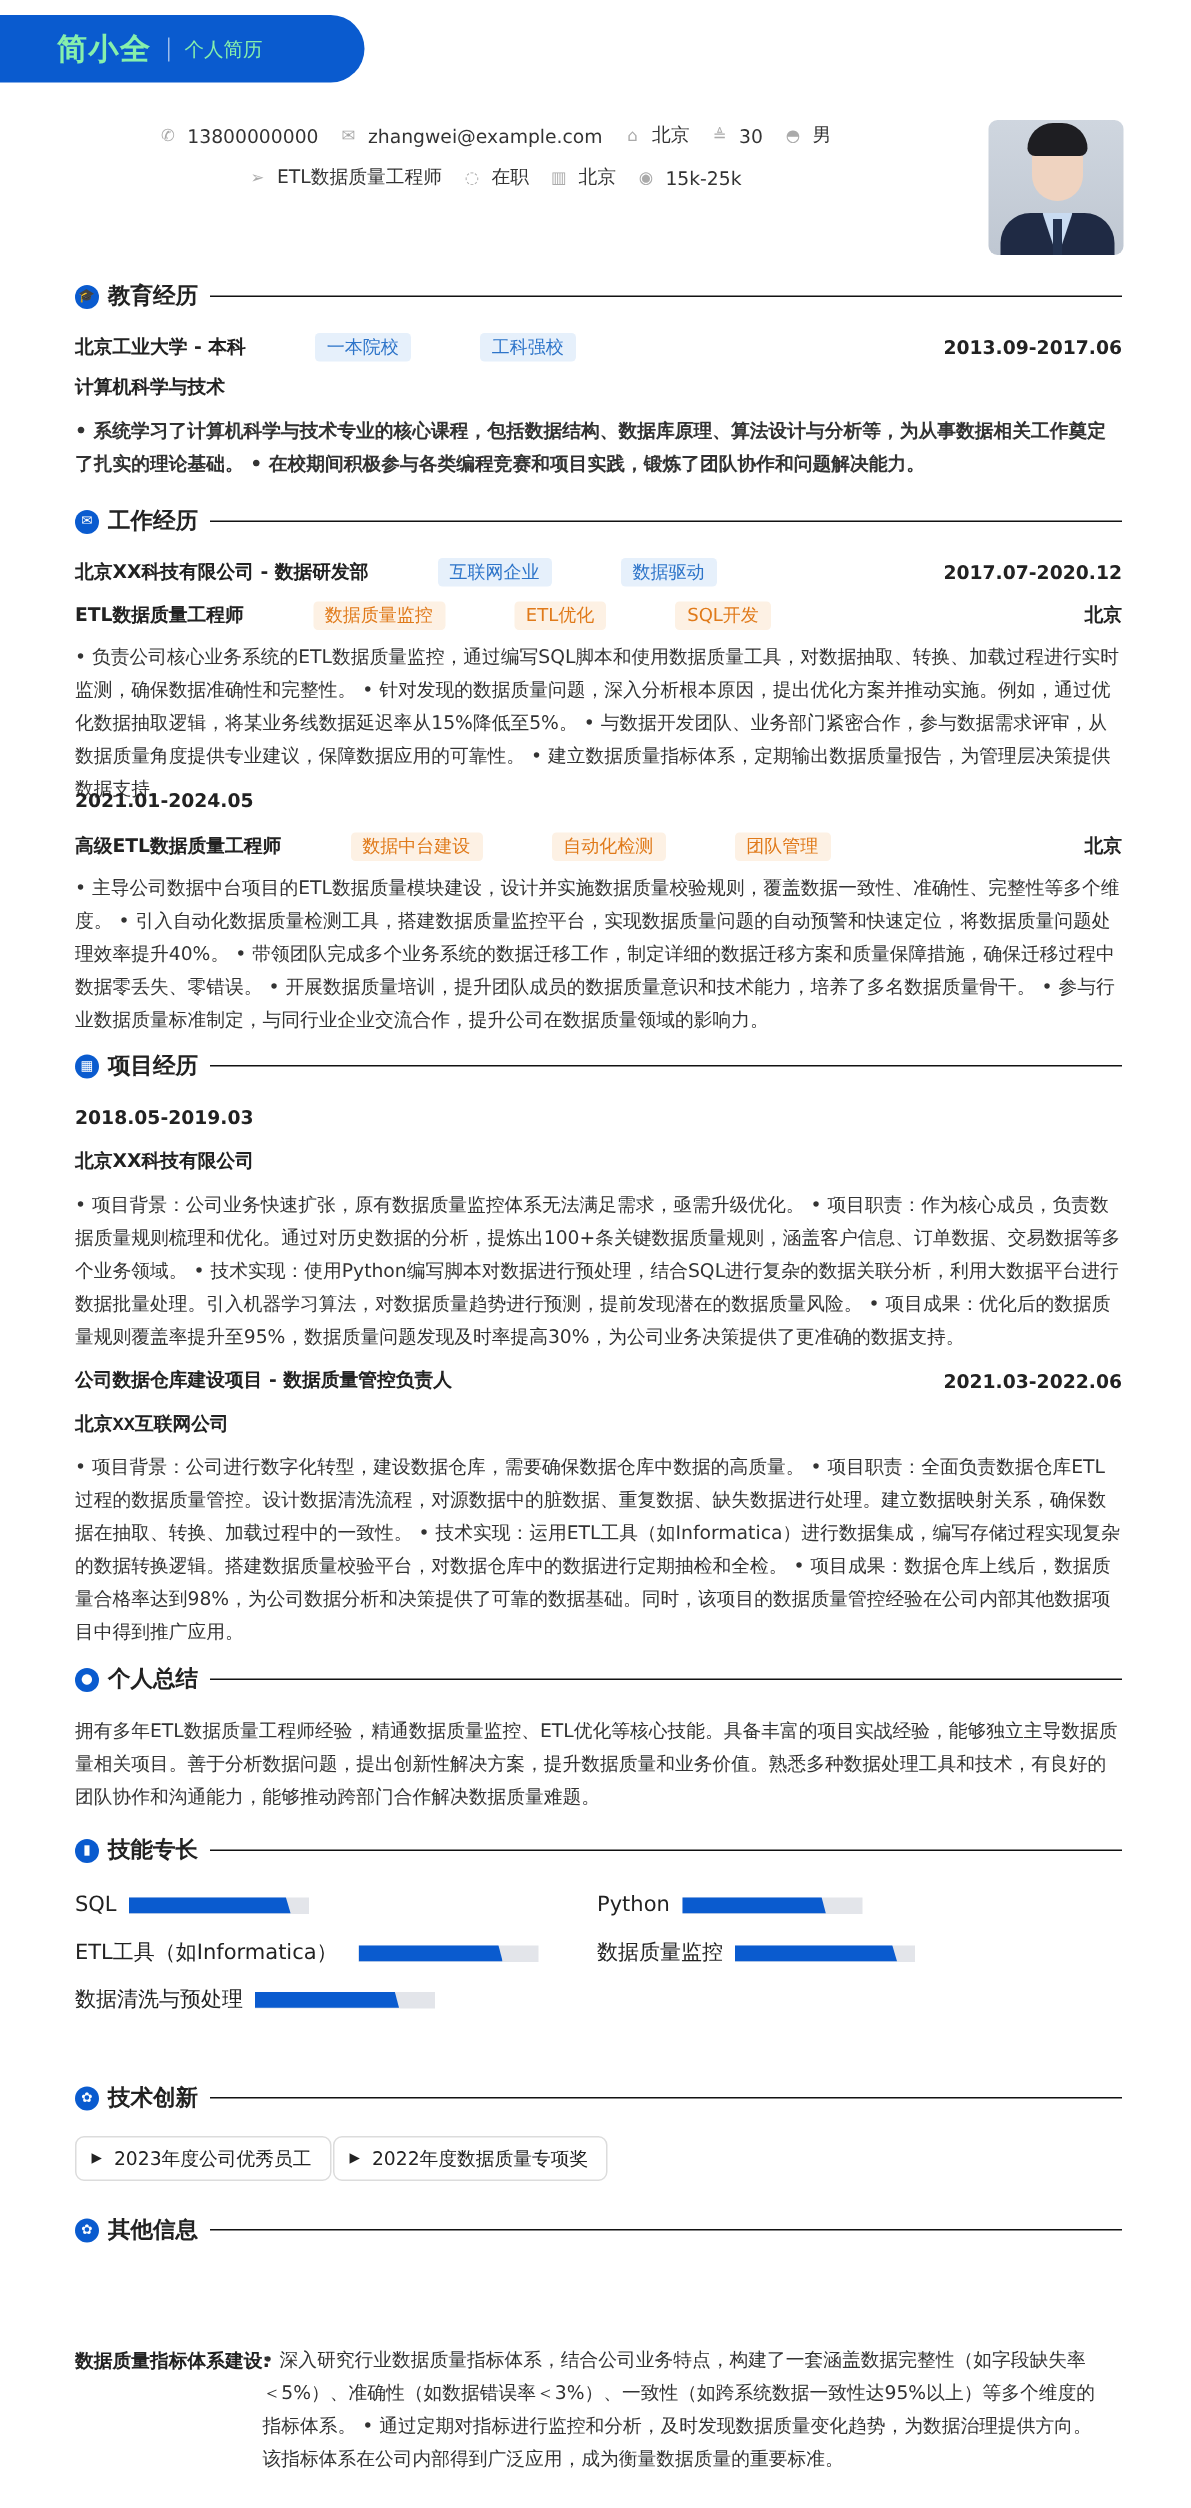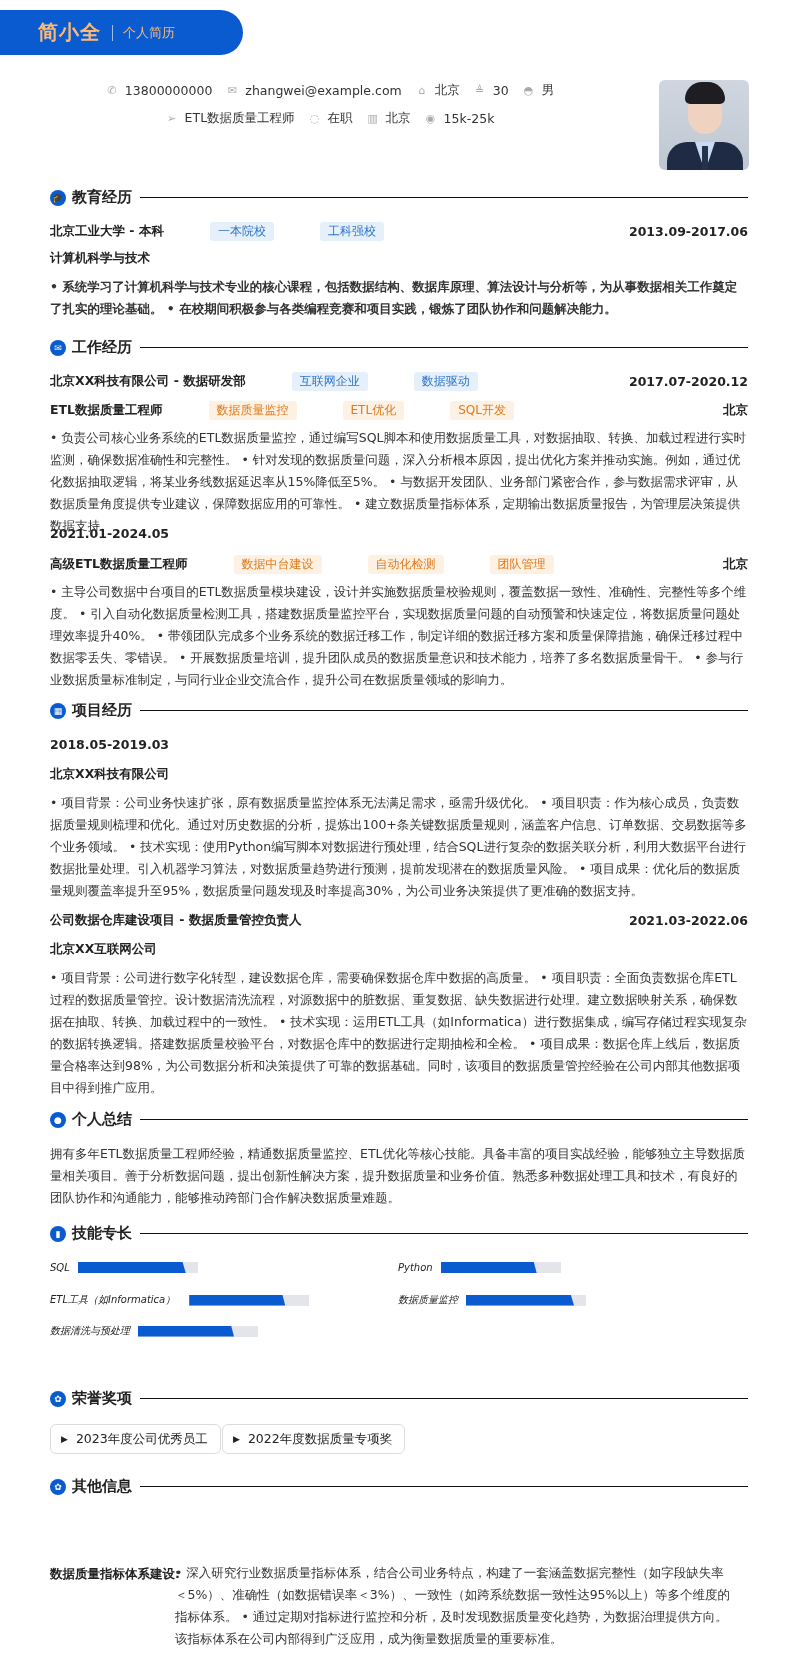--- a/index.html
+++ b/index.html
@@ -11,21 +11,21 @@
     position: relative;
     min-height: 1672px;
   }
   .banner {
     position: absolute; left: 0; top: 10px;
     width: 243px; height: 45px;
     background: #0a5bcf;
     border-radius: 0 23px 23px 0;
     display: flex; align-items: center;
     padding-left: 38px;
-    color: #fdba74;
+    color: #86efac;
   }
   .banner .name { font-size: 20px; font-weight: bold; letter-spacing: 1px; }
   .banner .sep { width: 1px; height: 16px; background: rgba(255,255,255,0.6); margin: 0 10px 0 11px; }
   .banner .sub { font-size: 13px; }
 
   .info-row {
     position: absolute; left: 0; width: 660px;
     display: flex; justify-content: center; align-items: center;
     font-size: 12.5px; color: #333;
   }
@@ -70,21 +70,21 @@
     padding: 1px 8px; margin-left: 9px; border-radius: 3px;
   }
   .tag.blue { background: #e6f0fb; color: #2d74c9; }
   .tag.orange { background: #fdf1e4; color: #e07a1a; }
 
   .para {
     position: absolute; left: 50px; width: 698px;
     font-size: 12.5px; line-height: 22px; color: #333;
   }
 
-  .skill { position: absolute; display: flex; align-items: center; font-size: 10px; color: #222; font-style: italic; }
+  .skill { position: absolute; display: flex; align-items: center; font-size: 14px; color: #222; }
   .skill .bar { height: 11px; background: #e3e5ea; margin-left: 8px; position: relative; }
   .skill .fill { position: absolute; left: 0; top: 0; height: 100%; background: #0a5bcf; clip-path: polygon(0 0, 97% 0, 100% 100%, 0 100%); }
 
   .award {
     position: absolute; top: 1424px; height: 30px;
     border: 1px solid #dcdcdc; border-radius: 6px;
     display: flex; align-items: center; padding: 0 12px 0 10px;
     font-size: 12.5px; color: #222; background: #fff;
   }
   .award .tri { font-size: 9px; margin-right: 8px; }
@@ -218,21 +218,21 @@
 </div>
 <div class="row" style="top:766px;">
   <span>北京XX科技有限公司</span>
 </div>
 <div class="para" style="top:792px;">• 项目背景：公司业务快速扩张，原有数据质量监控体系无法满足需求，亟需升级优化。 • 项目职责：作为核心成员，负责数据质量规则梳理和优化。通过对历史数据的分析，提炼出100+条关键数据质量规则，涵盖客户信息、订单数据、交易数据等多个业务领域。 • 技术实现：使用Python编写脚本对数据进行预处理，结合SQL进行复杂的数据关联分析，利用大数据平台进行数据批量处理。引入机器学习算法，对数据质量趋势进行预测，提前发现潜在的数据质量风险。 • 项目成果：优化后的数据质量规则覆盖率提升至95%，数据质量问题发现及时率提高30%，为公司业务决策提供了更准确的数据支持。</div>
 
 <div class="row" style="top:912px;">
   <span>公司数据仓库建设项目 - 数据质量管控负责人</span>
   <span>2021.03-2022.06</span>
 </div>
-<div class="row" style="top:941px;">
+<div class="row" style="top:941px;font-family:Liberation Mono, monospace;">
   <span>北京XX互联网公司</span>
 </div>
 <div class="para" style="top:967px;">• 项目背景：公司进行数字化转型，建设数据仓库，需要确保数据仓库中数据的高质量。 • 项目职责：全面负责数据仓库ETL过程的数据质量管控。设计数据清洗流程，对源数据中的脏数据、重复数据、缺失数据进行处理。建立数据映射关系，确保数据在抽取、转换、加载过程中的一致性。 • 技术实现：运用ETL工具（如Informatica）进行数据集成，编写存储过程实现复杂的数据转换逻辑。搭建数据质量校验平台，对数据仓库中的数据进行定期抽检和全检。 • 项目成果：数据仓库上线后，数据质量合格率达到98%，为公司数据分析和决策提供了可靠的数据基础。同时，该项目的数据质量管控经验在公司内部其他数据项目中得到推广应用。</div>
 
 <div class="section-title" style="top:1110px;">
   <span class="sico">●</span>
   <span>个人总结</span>
   <span class="line"></span>
 </div>
 <div class="para" style="top:1143px;">拥有多年ETL数据质量工程师经验，精通数据质量监控、ETL优化等核心技能。具备丰富的项目实战经验，能够独立主导数据质量相关项目。善于分析数据问题，提出创新性解决方案，提升数据质量和业务价值。熟悉多种数据处理工具和技术，有良好的团队协作和沟通能力，能够推动跨部门合作解决数据质量难题。</div>
@@ -269,21 +269,21 @@
 </div>
 <div class="skill" style="left:50px; top:1324px;">
   <span>数据清洗与预处理</span>
   <div class="bar" style="width:120px;">
       <div class="fill" style="width:80%;"></div>
     </div>
 </div>
 
 <div class="section-title" style="top:1389px;">
   <span class="sico">✿</span>
-  <span>荣誉奖项</span>
+  <span>技术创新</span>
   <span class="line"></span>
 </div>
 <div class="award" style="left:50px;">
   <span class="tri">▶</span>
   <span>2023年度公司优秀员工</span>
 </div>
 <div class="award" style="left:222px;">
   <span class="tri">▶</span>
   <span>2022年度数据质量专项奖</span>
 </div>

